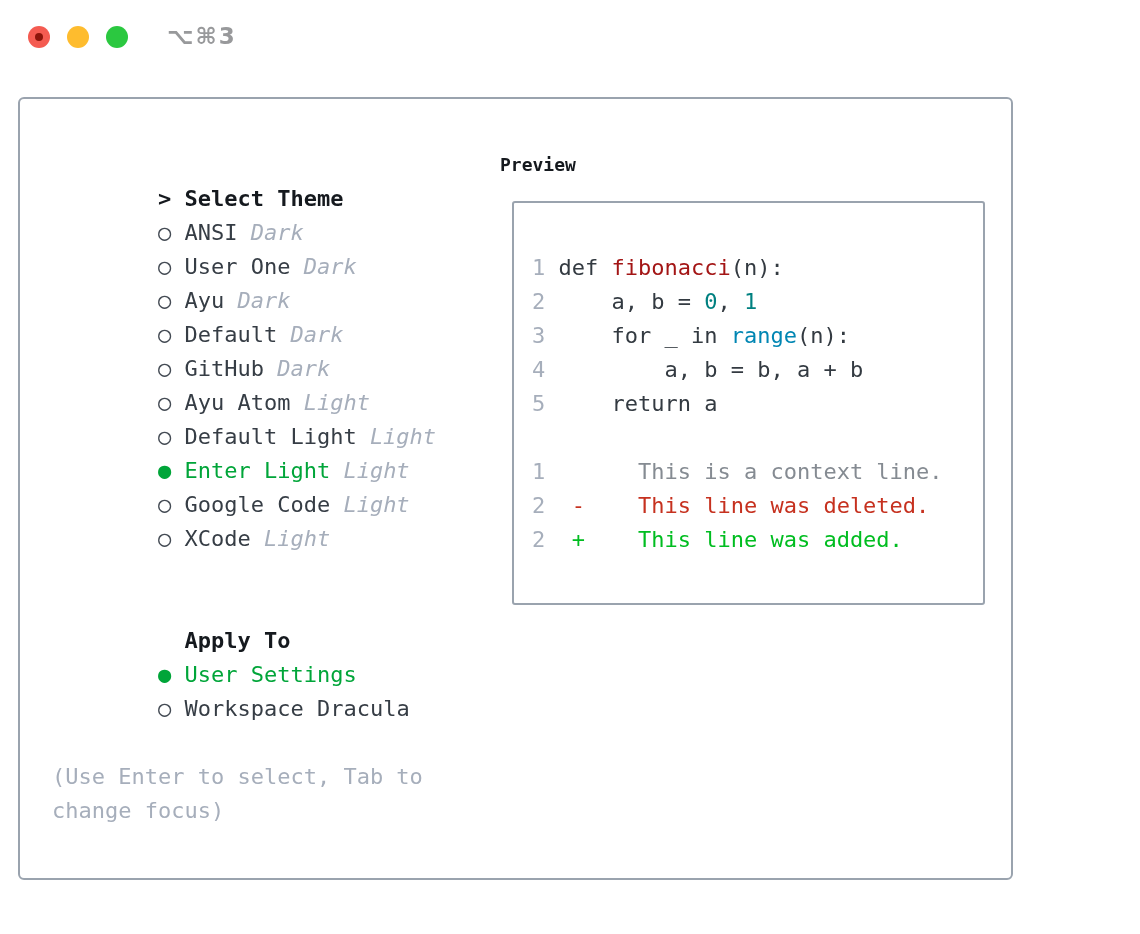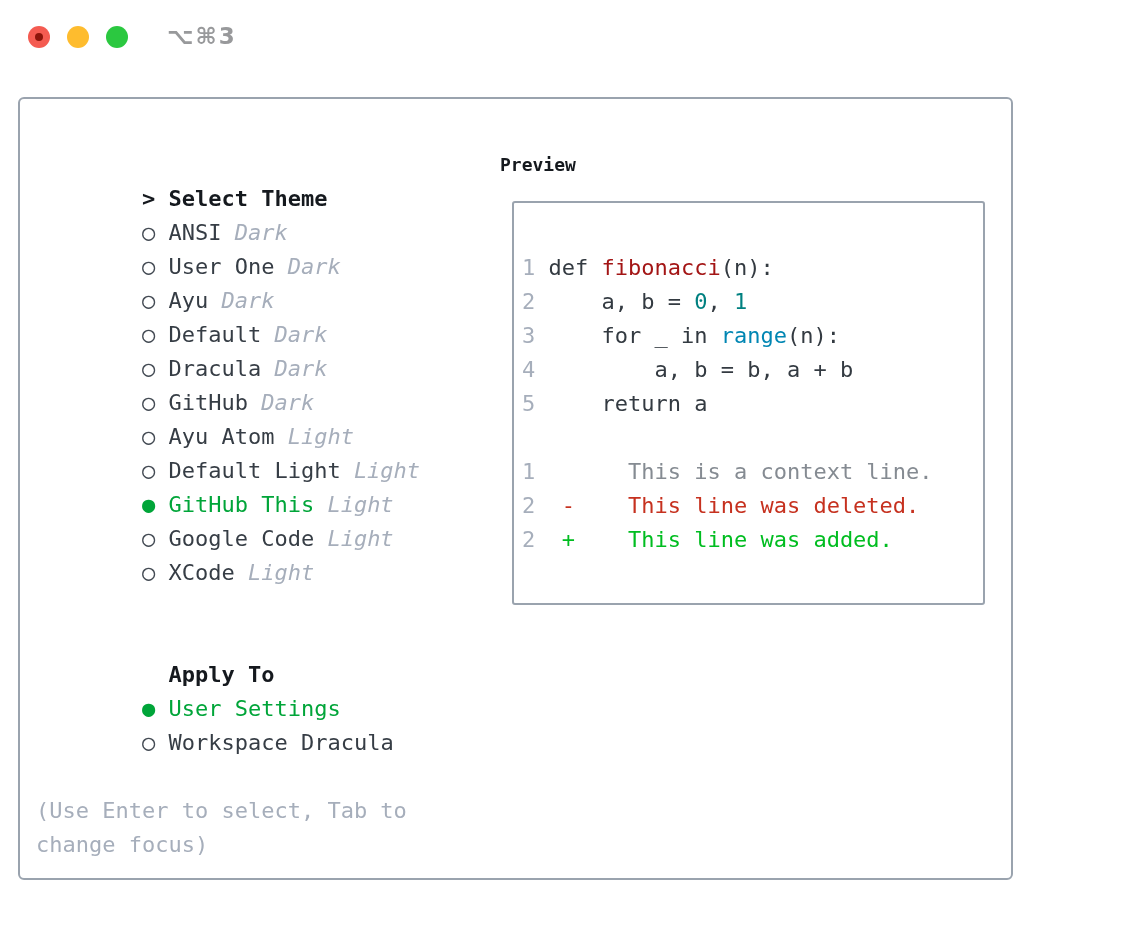--- a/index.html
+++ b/index.html
@@ -17,37 +17,37 @@
   .dot-core { position:absolute; left:7px; top:7px; width:8px; height:8px;
               border-radius:50%; background:#8c150b; }
   .win-title { position:absolute; left:167px; top:23px; font-family:"DejaVu Sans",sans-serif;
                font-weight:bold; font-size:23px; color:#98999b; letter-spacing:2px; }
 
   
   .panel { position:absolute; left:18px; top:97px; width:995px; height:783px;
            border:2px solid #9aa3ae; border-radius:6px; background:#fff; }
 
   
-  .left-col { position:absolute; left:16px; top:49px; font-size:22px; }
+  .left-col { position:absolute; left:32px; top:49px; font-size:22px; }
   .row { height:34px; line-height:34px; white-space:pre; }
   .marker { display:inline-block; width:2ch; color:#444b54; }
   .cursor-row .marker { color:#15191e; font-weight:bold; }
   .heading { font-weight:bold; color:#15191e; }
   .name { color:#363d45; }
   .suffix { margin-left:1ch; color:#a6aebb; font-style:italic; }
   .row.selected .marker, .row.selected .name { color:#00a539; }
   .gap { height:68px; }
   .hint { color:#a6aebb; }
 
   
   .preview-title { position:absolute; left:480px; top:49px; height:34px; line-height:34px;
                    font-weight:bold; font-size:18px; color:#15191e; }
   .preview-box { position:absolute; left:492px; top:102px; width:473px; height:404px;
                  border:2px solid #9aa3ae; border-radius:3px; background:#fff;
-                 padding:48px 0 0 8px; }
+                 padding:48px 0 0 18px; }
   .pline { height:34px; line-height:34px; white-space:pre; font-size:22px; }
   .lno { display:inline-block; width:2ch; color:#a6aebb; }
   .tok-pl  { color:#333a41; }
   .tok-fn  { color:#a31515; }
   .tok-num { color:#008080; }
   .tok-bi  { color:#0086b3; }
   .tok-ctx { color:#858b92; }
   .tok-del { color:#c6311f; }
   .tok-add { color:#00bd20; }
 </style>
@@ -79,33 +79,30 @@
       <div class="row item">
         <span class="marker">○</span><span class="name">User One</span><span class="suffix">Dark</span>
       </div>
       <div class="row item">
         <span class="marker">○</span><span class="name">Ayu</span><span class="suffix">Dark</span>
       </div>
       <div class="row item">
         <span class="marker">○</span><span class="name">Default</span><span class="suffix">Dark</span>
       </div>
       <div class="row item">
-        <span class="marker">○</span><span class="name">Dracula</span><span class="suffix">Dark</span>
-      </div>
-      <div class="row item">
         <span class="marker">○</span><span class="name">GitHub</span><span class="suffix">Dark</span>
       </div>
       <div class="row item">
         <span class="marker">○</span><span class="name">Ayu Atom</span><span class="suffix">Light</span>
       </div>
       <div class="row item">
         <span class="marker">○</span><span class="name">Default Light</span><span class="suffix">Light</span>
       </div>
       <div class="row item selected">
-        <span class="marker">●</span><span class="name">GitHub This</span><span class="suffix">Light</span>
+        <span class="marker">●</span><span class="name">Enter Light</span><span class="suffix">Light</span>
       </div>
       <div class="row item">
         <span class="marker">○</span><span class="name">Google Code</span><span class="suffix">Light</span>
       </div>
       <div class="row item">
         <span class="marker">○</span><span class="name">XCode</span><span class="suffix">Light</span>
       </div>
 
       <div class="gap"></div>
 

